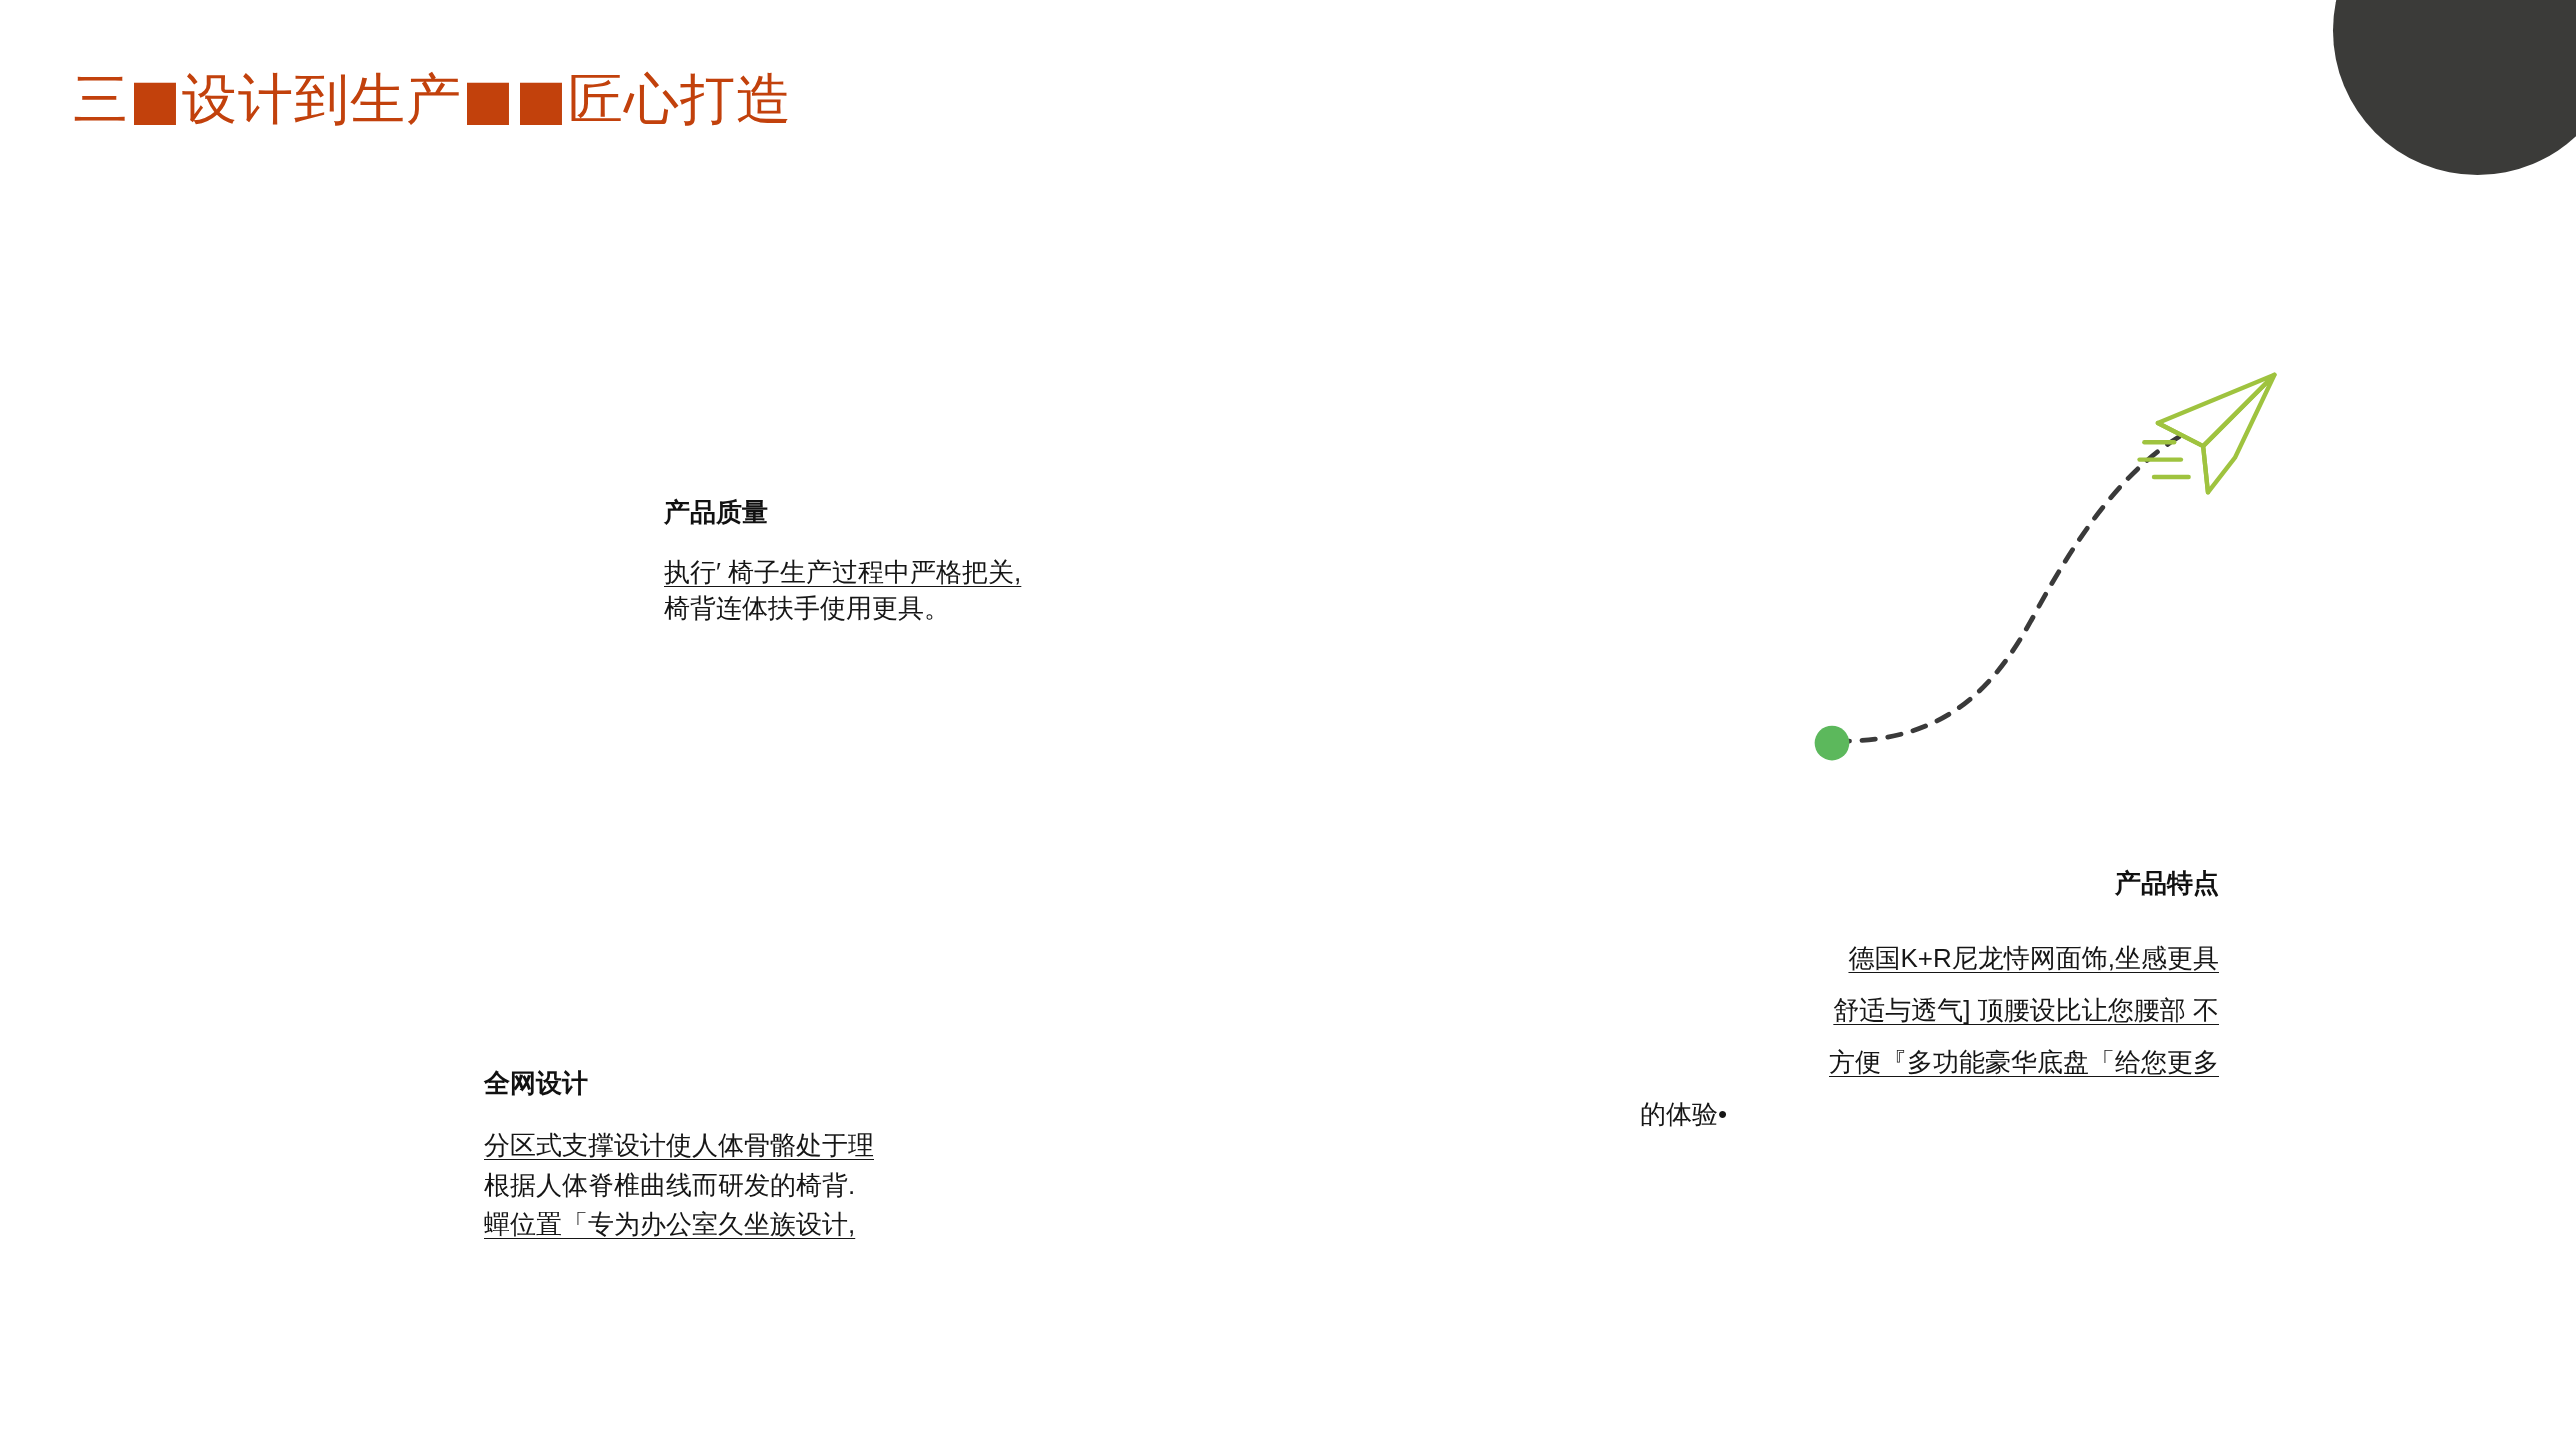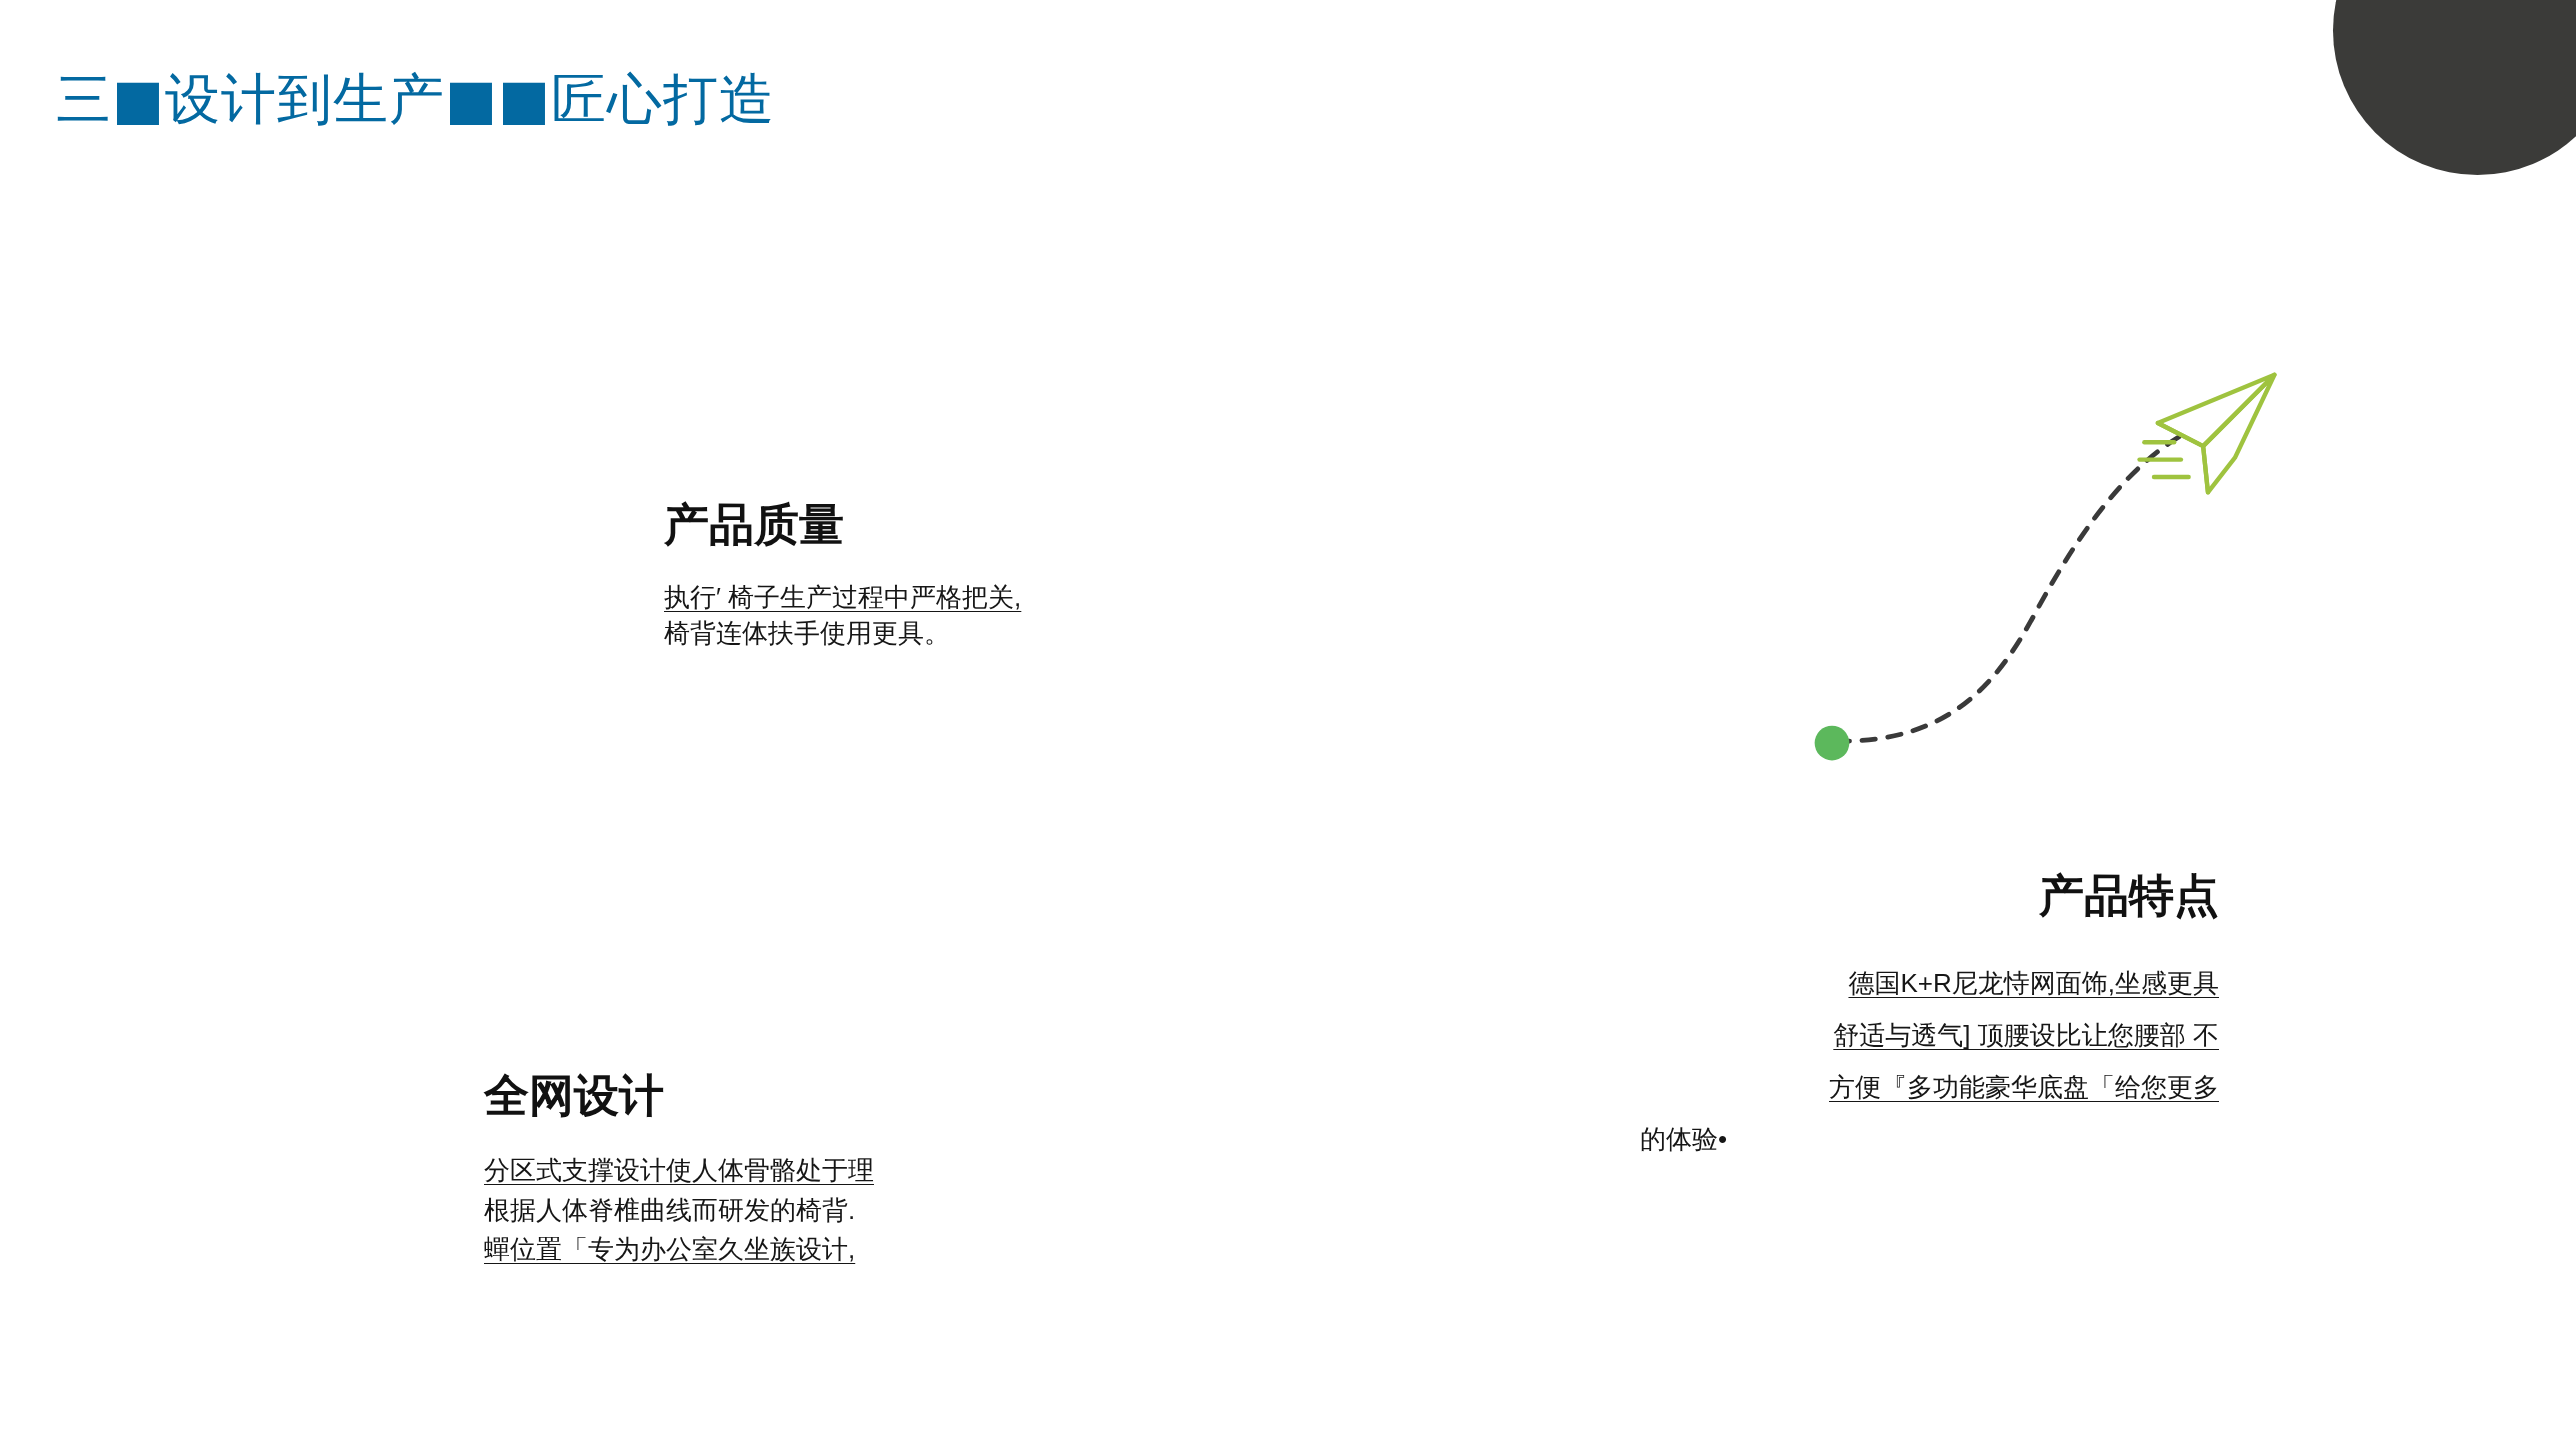--- a/index.html
+++ b/index.html
@@ -23,34 +23,34 @@
     right: -46px;
     width: 289px;
     height: 289px;
     border-radius: 50%;
     background: #3b3b39;
   }
 
   
   .slide-title {
     position: absolute;
-    left: 56px;
+    left: 73px;
     top: 63px;
     font-size: 55px;
     font-weight: 400;
     letter-spacing: 1px;
-    color: #0369a1;
+    color: #c2410c;
     font-family: "DejaVu Serif", "Liberation Serif", serif;
     white-space: nowrap;
   }
 
   
   .block { position: absolute; }
   .block .heading {
-    font-size: 45px;
+    font-size: 26px;
     font-weight: bold;
     color: #111111;
     margin-bottom: 25px;
     font-family: "Liberation Sans", sans-serif;
   }
   .block .body-line {
     font-size: 26px;
     line-height: 1.38;
     color: #161616;
     white-space: nowrap;

